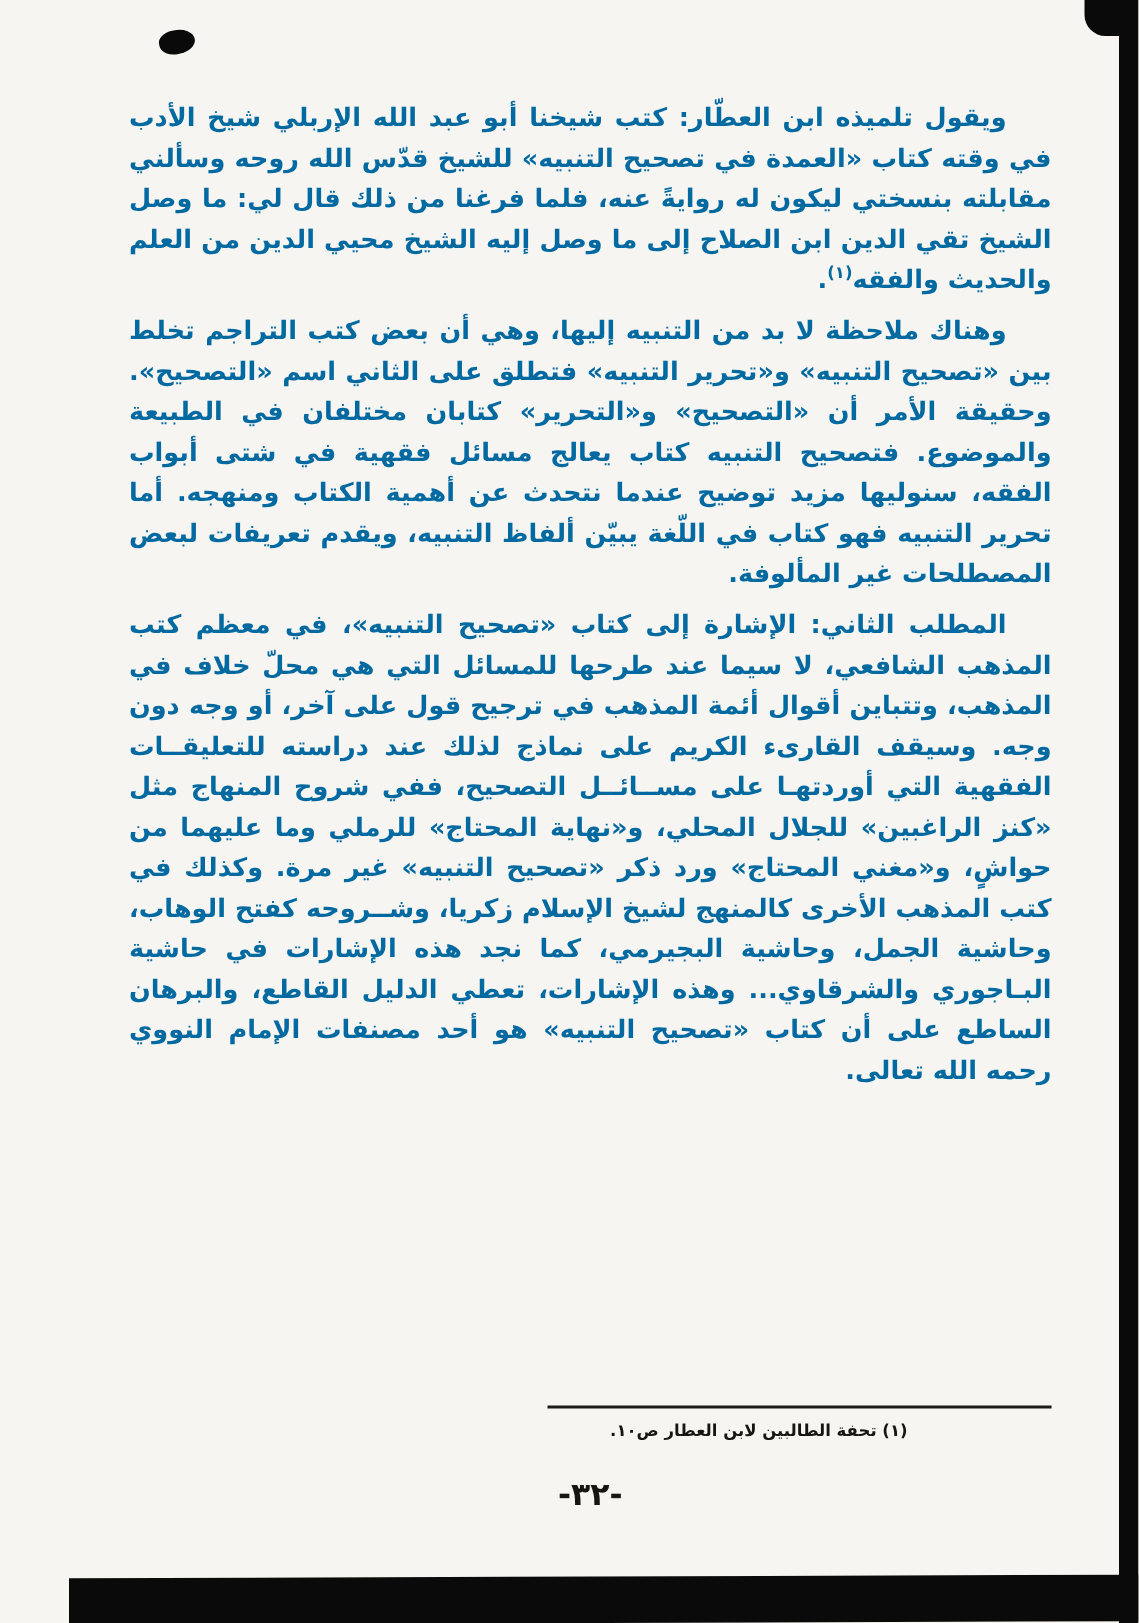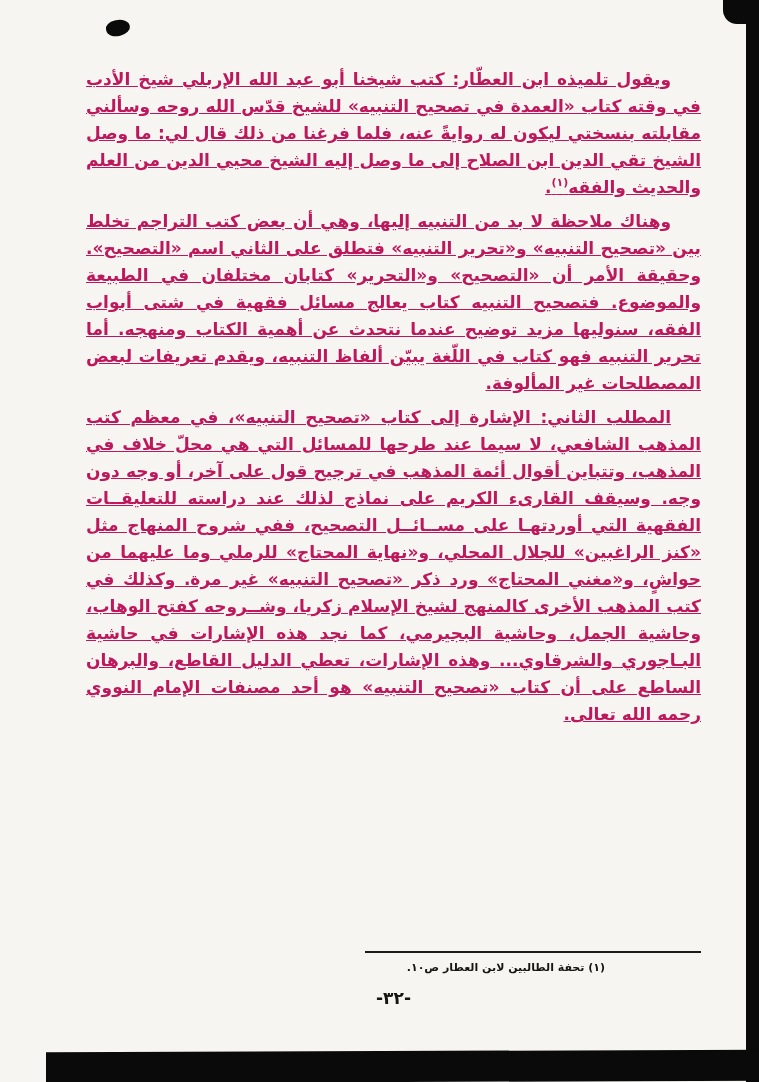--- a/index.html
+++ b/index.html
@@ -25,26 +25,25 @@
   .top-right-wedge { top: 0; right: 10px; width: 26px; height: 24px; border-bottom-left-radius: 14px; }
   .bottom-bar  { bottom: 0; left: 46px; right: 0; height: 31px; transform: skewY(-0.2deg); }
   .top-left-blob { top: 20px; left: 106px; width: 24px; height: 16px; border-radius: 45% 55% 50% 50%; transform: rotate(-12deg); }
 
   .content {
     position: absolute;
     top: 66px;
     right: 58px;
     left: 86px;
     direction: rtl;
-    color: #be185d;
+    color: #0369a1;
     font-size: 17px;
     font-weight: 600;
     line-height: 27px;
     text-align: justify;
-    text-decoration: underline;
   }
   .content p {
     margin: 0 0 7px 0;
     text-indent: 30px;
   }
   .content p .lead {
     font-weight: 800;
   }
   sup.fn-ref {
     font-size: 11px;
@@ -68,23 +67,23 @@
     margin: 0 0 5px auto; 
     margin-right: 0;
   }
   .footnote-text {
     font-size: 11px;
     font-weight: 600;
     padding-right: 96px;
     line-height: 20px;
   }
   .page-number {
-    margin-top: 10px;
+    margin-top: 20px;
     text-align: center;
-    font-size: 17px;
+    font-size: 21px;
     font-weight: 800;
     letter-spacing: 2px;
   }
 </style>
 </head>
 <body>
 
 <div class="scan-page">
 
   <div class="artifact right-bar"></div>

